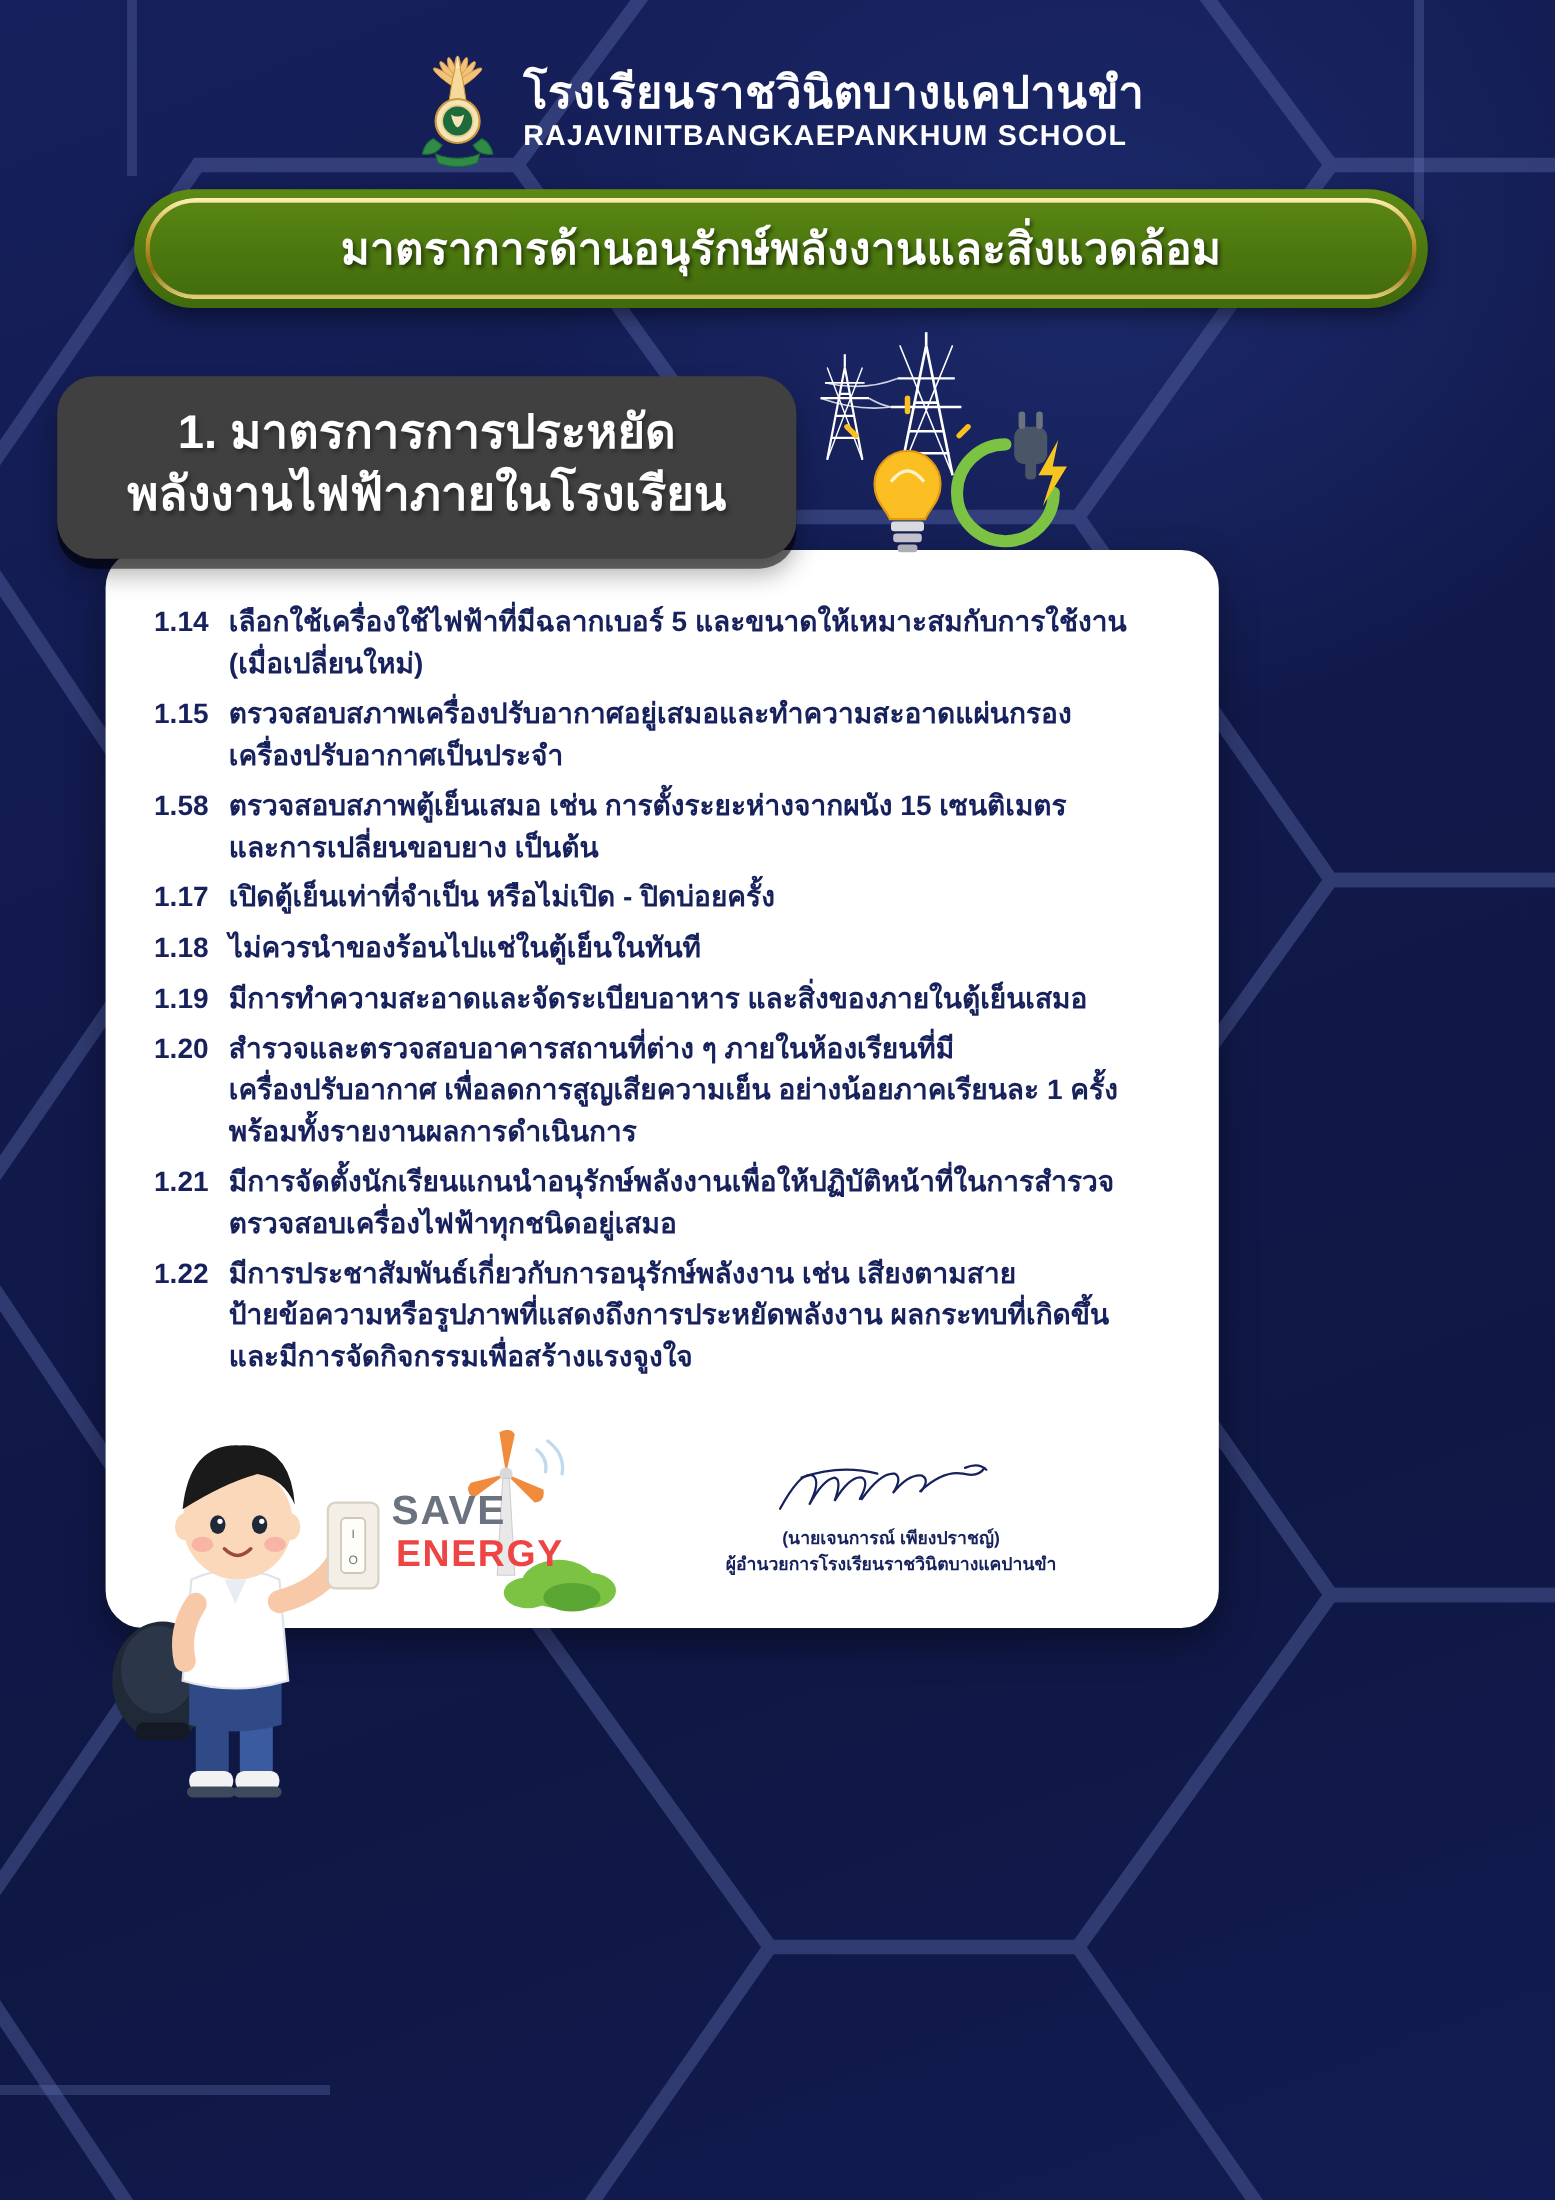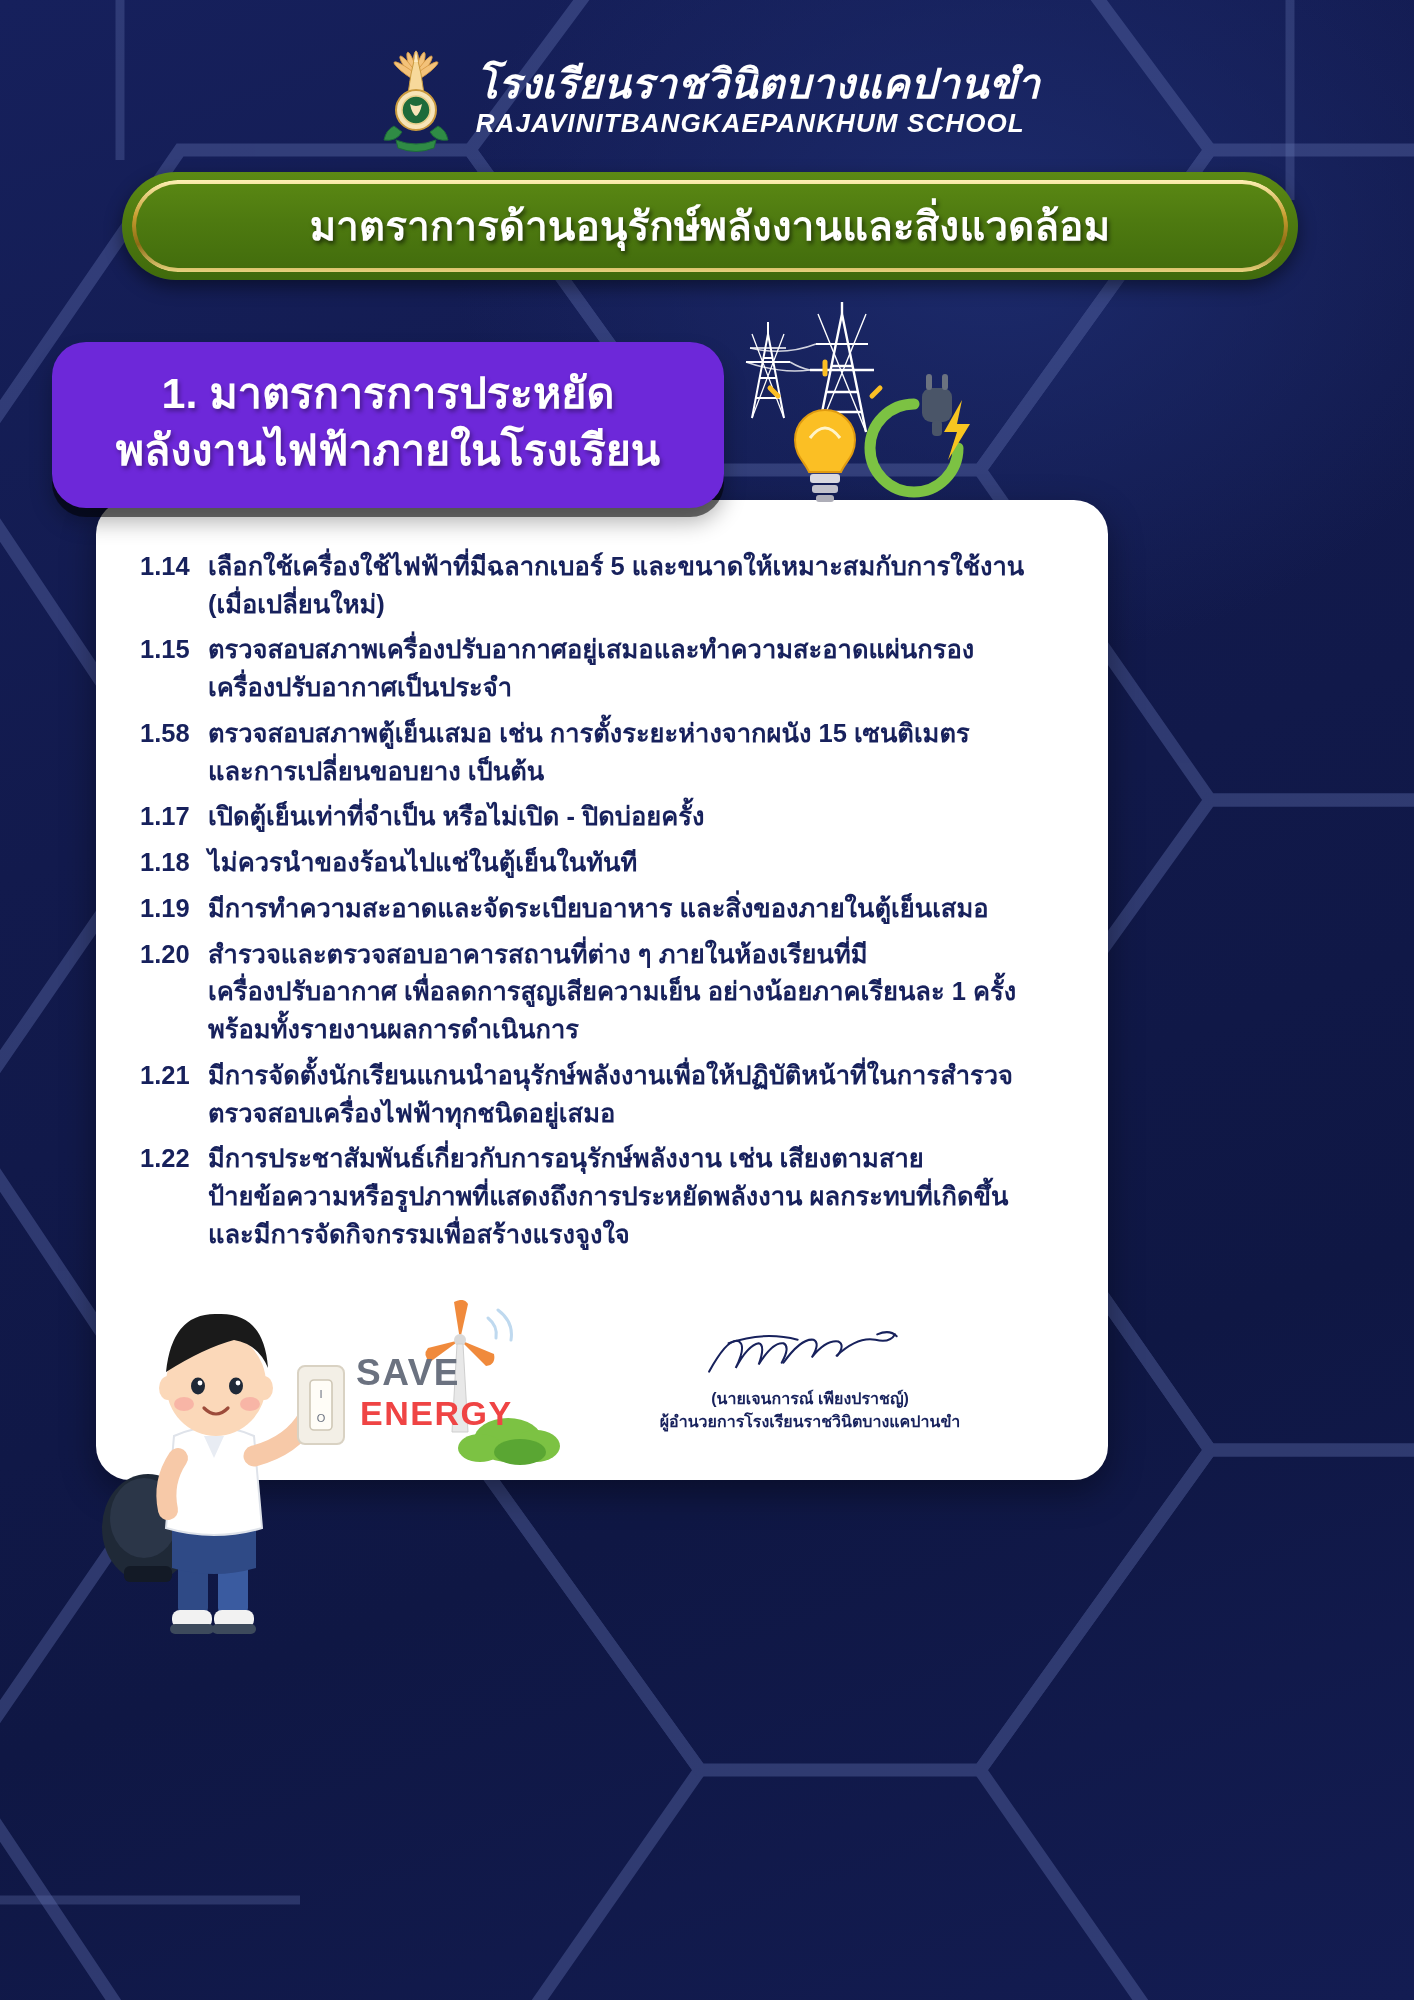--- a/index.html
+++ b/index.html
@@ -28,21 +28,21 @@
   .header {
     position: absolute;
     top: 48px; left: 0; right: 0;
     display: flex;
     align-items: center;
     justify-content: center;
     gap: 18px;
     z-index: 6;
   }
   .crest { width: 84px; height: 104px; flex: 0 0 auto; }
-  .header-text { display: flex; flex-direction: column; line-height: 1.0; font-style: italic; }
+  .header-text { display: flex; flex-direction: column; line-height: 1.0; }
   .school-th {
     color: #ffffff;
     font-size: 41px;
     font-weight: bold;
     letter-spacing: .5px;
   }
   .school-en {
     color: #ffffff;
     font-size: 26px;
     font-weight: bold;
@@ -100,21 +100,21 @@
     z-index: 4;
   }
 
   
   .section-tab {
     position: absolute;
     top: 342px;
     left: 52px;
     width: 672px;
     min-height: 166px;
-    background: #6d28d9;
+    background: #404040;
     border-radius: 34px 34px 34px 34px;
     box-shadow: 0 9px 0 rgba(0,0,0,.55), 0 14px 22px rgba(0,0,0,.3);
     z-index: 7;
     display: flex;
     flex-direction: column;
     align-items: center;
     justify-content: center;
     padding: 14px 30px 20px 30px;
   }
   .section-tab-line {

